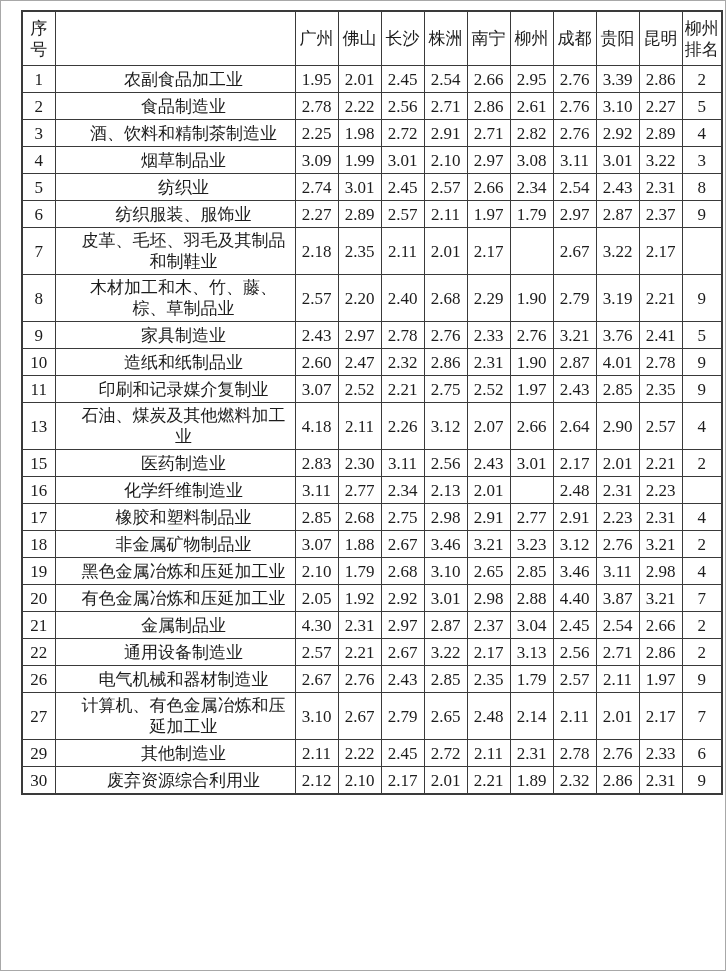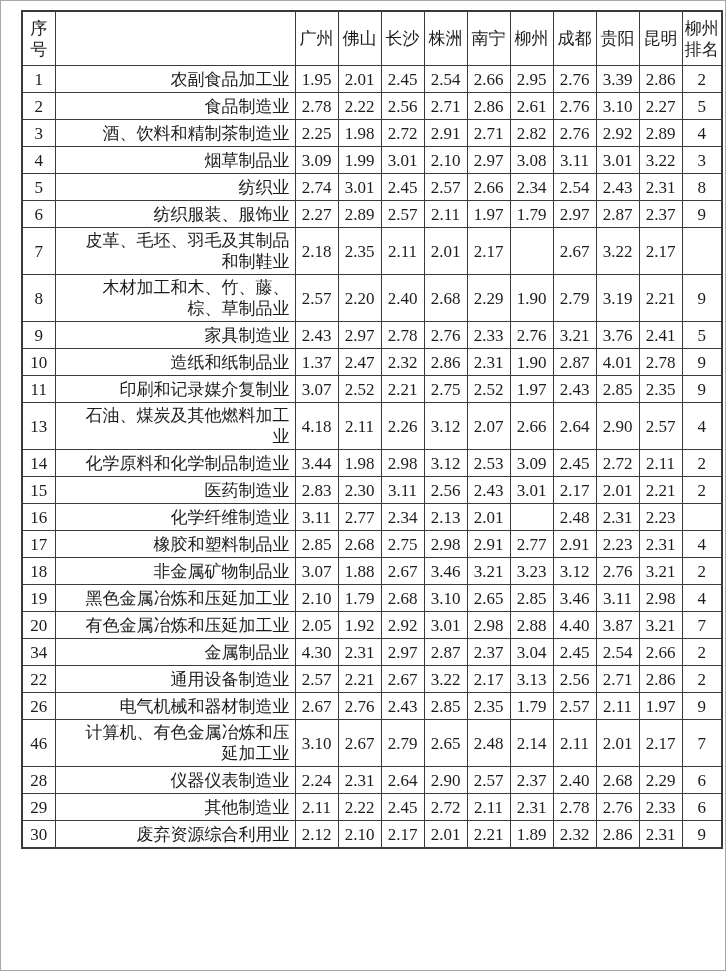--- a/index.html
+++ b/index.html
@@ -30,21 +30,21 @@
     text-align: center;
     vertical-align: middle;
     padding: 2px 1px;
     overflow: hidden;
   }
   .lq-table thead th { height: 49px; }
   .lq-table th.col-index,
   .lq-table th.col-rank { word-break: break-all; }
   .lq-table td { height: 22px; }
   .lq-table td.industry {
-    text-align: right;
+    text-align: center;
     padding-left: 22px;
     padding-right: 5px;
     word-break: break-all;
   }
   .col-w-index { width: 33px; }
   .col-w-industry { width: 240px; }
   .col-w-city { width: 43px; }
   .col-w-rank { width: 40px; }
 </style>
 </head>
@@ -204,21 +204,21 @@
     <td>2.33</td>
     <td>2.76</td>
     <td>3.21</td>
     <td>3.76</td>
     <td>2.41</td>
     <td>5</td>
   </tr>
       <tr>
     <td>10</td>
     <td class="industry">造纸和纸制品业</td>
-    <td>1.37</td>
+    <td>2.60</td>
     <td>2.47</td>
     <td>2.32</td>
     <td>2.86</td>
     <td>2.31</td>
     <td>1.90</td>
     <td>2.87</td>
     <td>4.01</td>
     <td>2.78</td>
     <td>9</td>
   </tr>
@@ -242,34 +242,20 @@
     <td>4.18</td>
     <td>2.11</td>
     <td>2.26</td>
     <td>3.12</td>
     <td>2.07</td>
     <td>2.66</td>
     <td>2.64</td>
     <td>2.90</td>
     <td>2.57</td>
     <td>4</td>
-  </tr>
-      <tr>
-    <td>14</td>
-    <td class="industry">化学原料和化学制品制造业</td>
-    <td>3.44</td>
-    <td>1.98</td>
-    <td>2.98</td>
-    <td>3.12</td>
-    <td>2.53</td>
-    <td>3.09</td>
-    <td>2.45</td>
-    <td>2.72</td>
-    <td>2.11</td>
-    <td>2</td>
   </tr>
       <tr>
     <td>15</td>
     <td class="industry">医药制造业</td>
     <td>2.83</td>
     <td>2.30</td>
     <td>3.11</td>
     <td>2.56</td>
     <td>2.43</td>
     <td>3.01</td>
@@ -342,21 +328,21 @@
     <td>2.92</td>
     <td>3.01</td>
     <td>2.98</td>
     <td>2.88</td>
     <td>4.40</td>
     <td>3.87</td>
     <td>3.21</td>
     <td>7</td>
   </tr>
       <tr>
-    <td>34</td>
+    <td>21</td>
     <td class="industry">金属制品业</td>
     <td>4.30</td>
     <td>2.31</td>
     <td>2.97</td>
     <td>2.87</td>
     <td>2.37</td>
     <td>3.04</td>
     <td>2.45</td>
     <td>2.54</td>
     <td>2.66</td>
@@ -384,48 +370,34 @@
     <td>2.43</td>
     <td>2.85</td>
     <td>2.35</td>
     <td>1.79</td>
     <td>2.57</td>
     <td>2.11</td>
     <td>1.97</td>
     <td>9</td>
   </tr>
       <tr>
-    <td>46</td>
+    <td>27</td>
     <td class="industry">计算机、有色金属冶炼和压延加工业</td>
     <td>3.10</td>
     <td>2.67</td>
     <td>2.79</td>
     <td>2.65</td>
     <td>2.48</td>
     <td>2.14</td>
     <td>2.11</td>
     <td>2.01</td>
     <td>2.17</td>
     <td>7</td>
   </tr>
       <tr>
-    <td>28</td>
-    <td class="industry">仪器仪表制造业</td>
-    <td>2.24</td>
-    <td>2.31</td>
-    <td>2.64</td>
-    <td>2.90</td>
-    <td>2.57</td>
-    <td>2.37</td>
-    <td>2.40</td>
-    <td>2.68</td>
-    <td>2.29</td>
-    <td>6</td>
-  </tr>
-      <tr>
     <td>29</td>
     <td class="industry">其他制造业</td>
     <td>2.11</td>
     <td>2.22</td>
     <td>2.45</td>
     <td>2.72</td>
     <td>2.11</td>
     <td>2.31</td>
     <td>2.78</td>
     <td>2.76</td>

